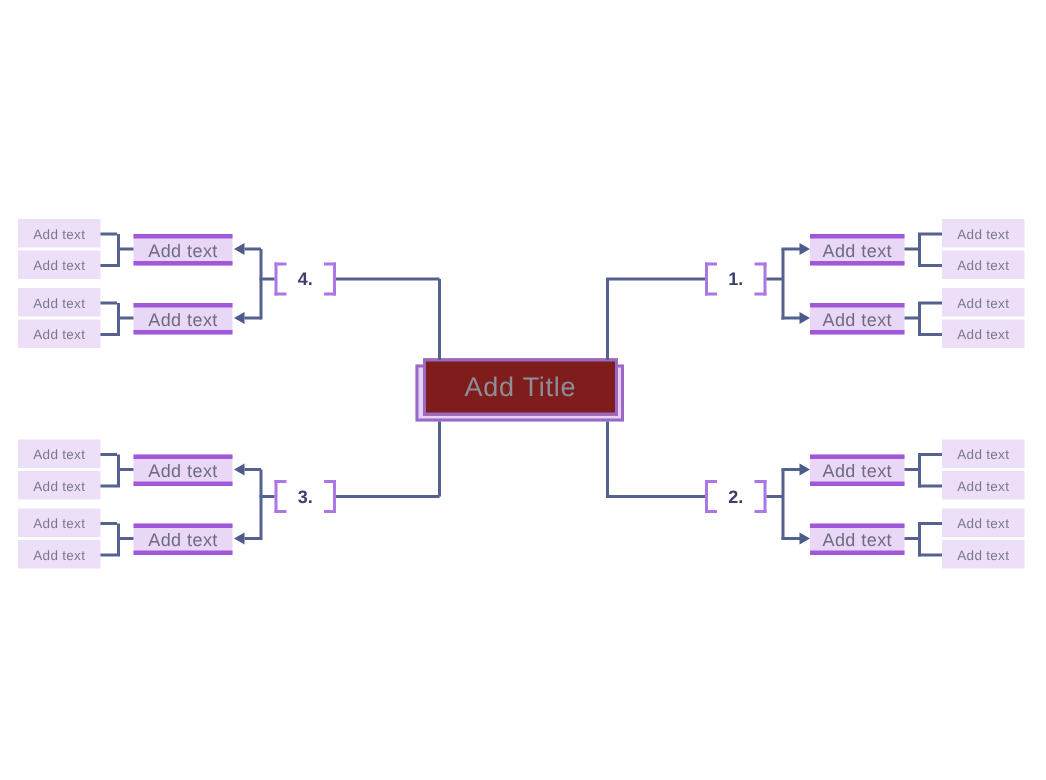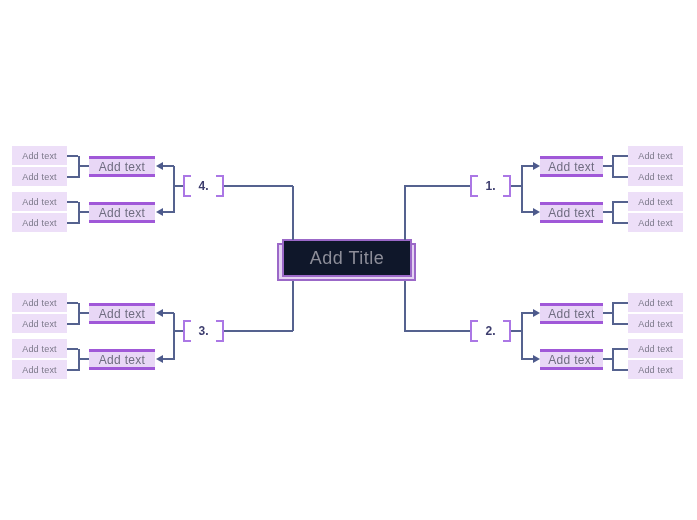--- a/index.html
+++ b/index.html
@@ -34,21 +34,21 @@
             font-size:12px; font-weight:600; display:flex; align-items:center;
             justify-content:center; cursor:pointer; }
   .bracket { position:absolute; top:0; bottom:0; width:8px; border:2px solid #ab77e5; }
   .bracket.l { left:0;  border-right:none; }
   .bracket.r { right:0; border-left:none;  }
 
   
   .center-back { position:absolute; left:277px; top:243px; width:139px; height:38px;
                  background:#e4d2f2; border:2px solid #9b68c8; }
   .center-main { position:absolute; left:282px; top:239px; width:130px; height:38px;
-                 background:#0f172a; border:2px solid #9b68c8;
+                 background:#7f1d1d; border:2px solid #9b68c8;
                  color:#8d8e99; font-size:18px; letter-spacing:.5px;
                  display:flex; align-items:center; justify-content:center; cursor:pointer; }
 </style>
 </head>
 <body>
 
 <div class="canvas">
 
   <div class="center-back"></div>
   <div class="center-main">Add Title</div>

